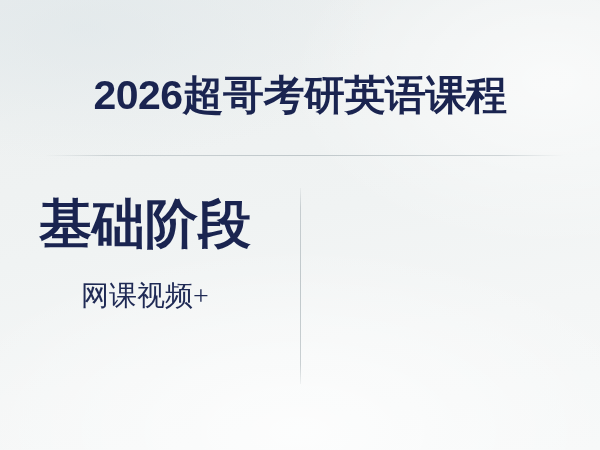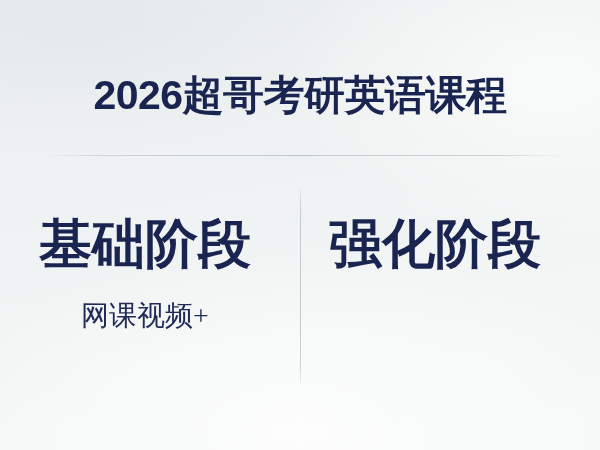--- a/index.html
+++ b/index.html
@@ -86,21 +86,20 @@
       rgba(208,214,216,0.25) 100%);
   }
 
   .columns {
     position: absolute;
     left: 0;
     top: 190px;
     width: 580px;
     display: flex;
     flex-direction: row;
-    margin-top: 20px;
   }
 
   .column {
     width: 300px;
     text-align: center;
   }
 
   .stage-heading {
     color: #1a2450;
     font-size: 53px;
@@ -140,18 +139,17 @@
   <div class="columns">
 
     <div class="column">
       <div class="stage-heading">基础阶段</div>
       <div class="stage-desc">
         <span class="desc-line">网课视频+</span>
       </div>
     </div>
 
     <div class="column">
-      <div class="stage-heading">强化阶段</div>
     </div>
 
   </div>
 
 </div>
 
 </body></html>

